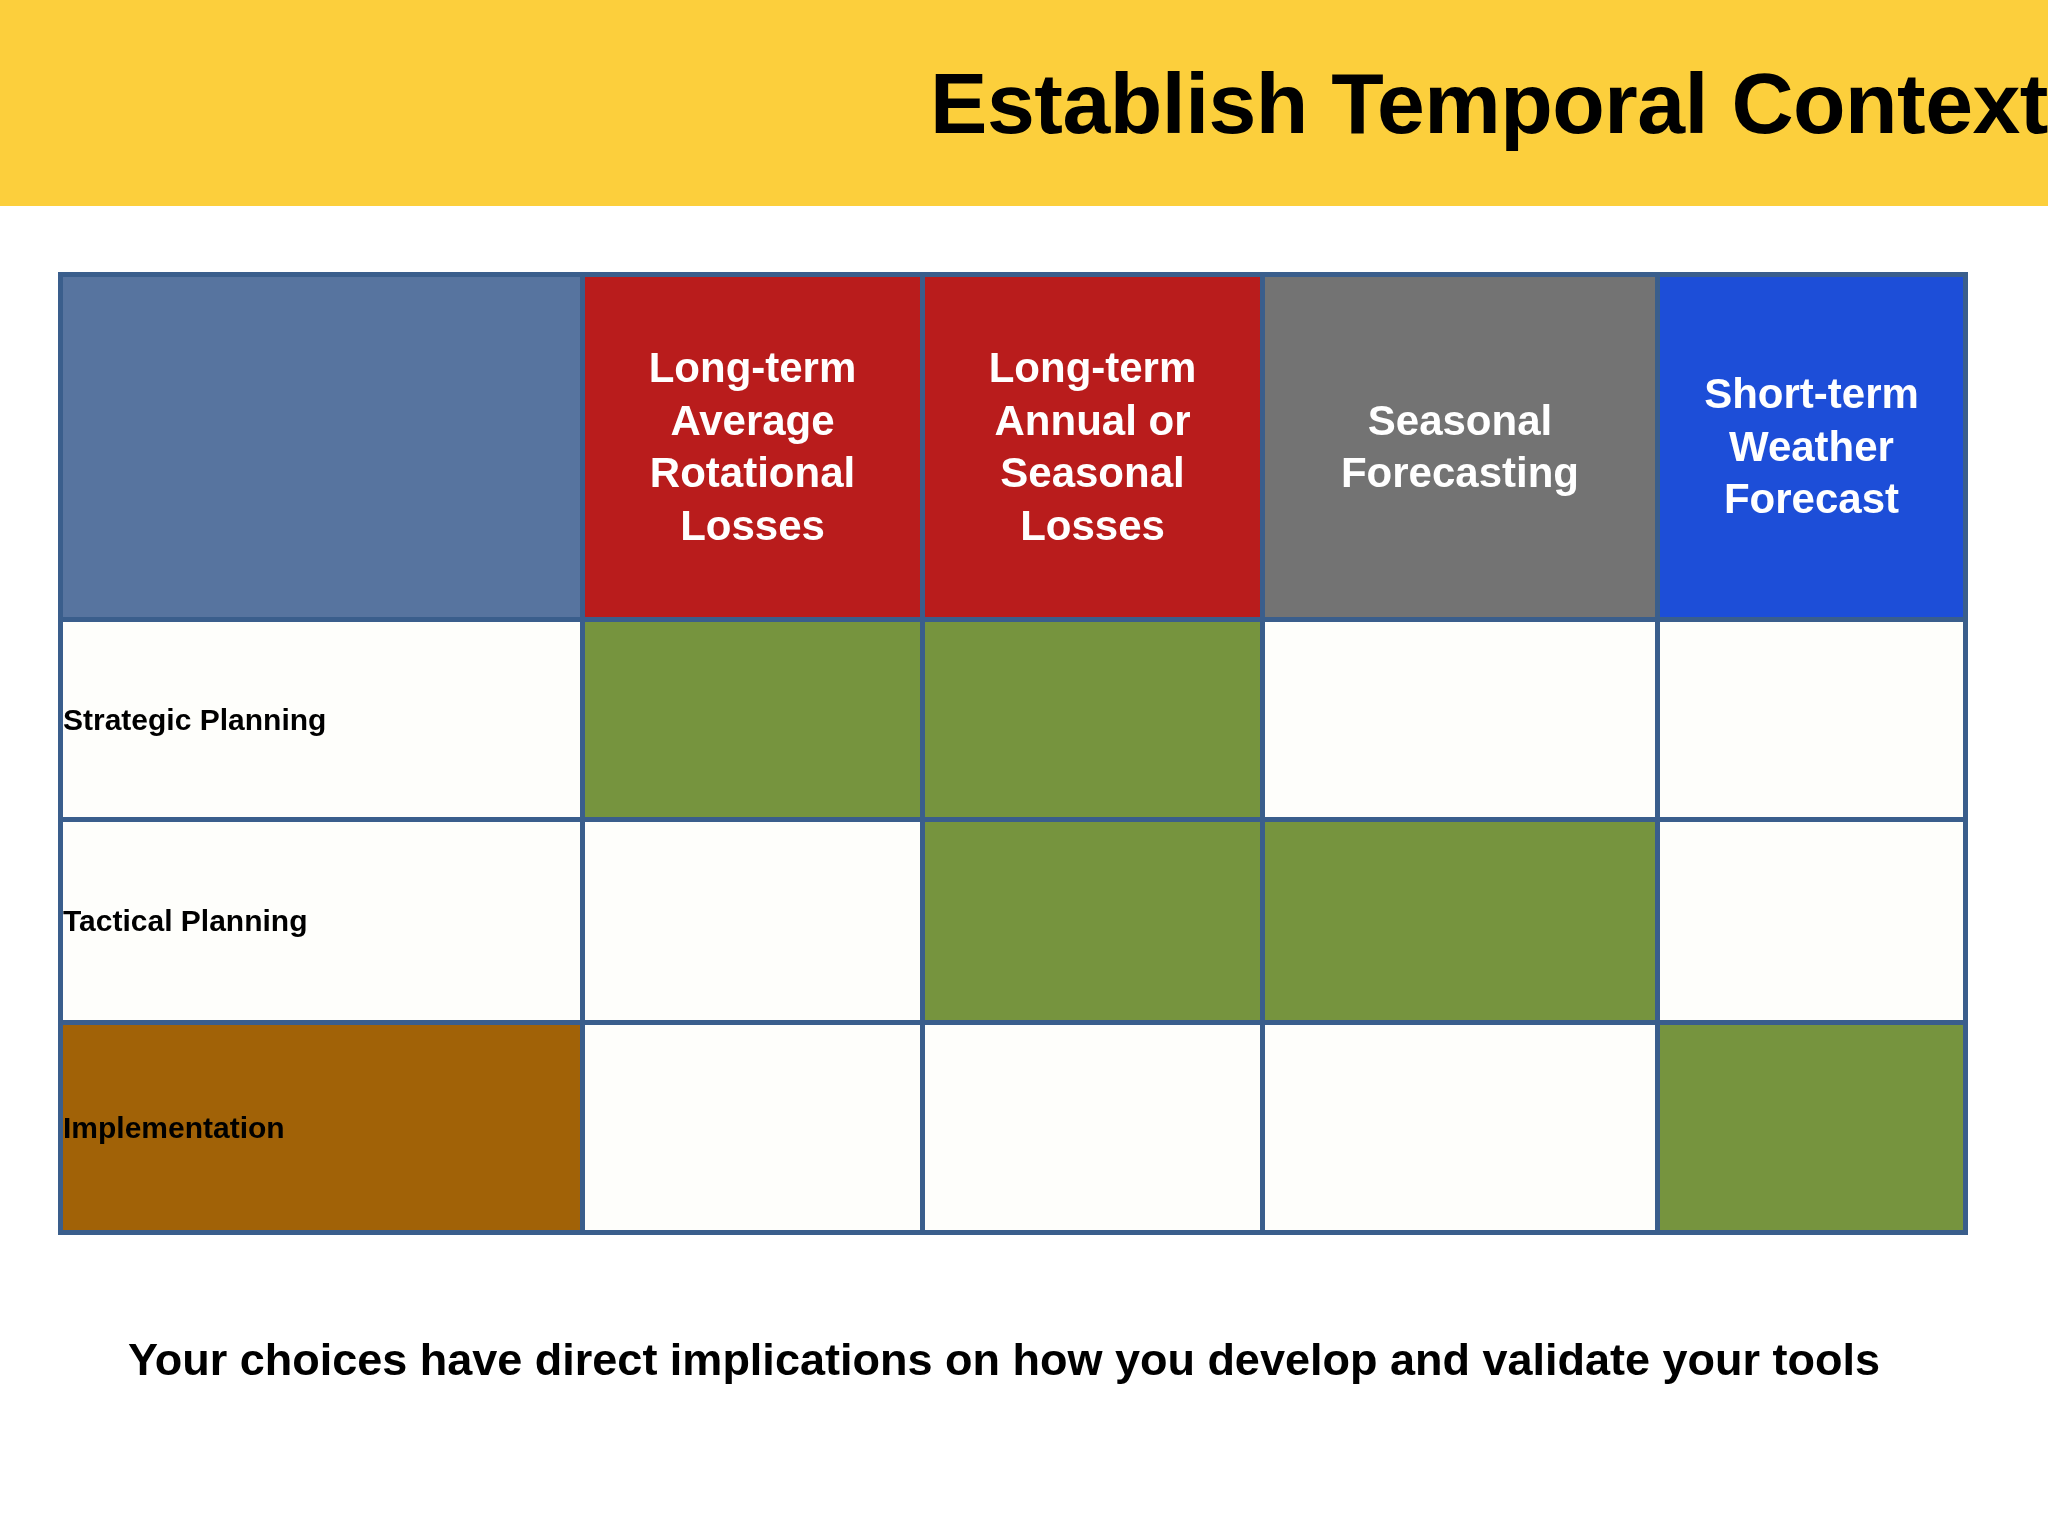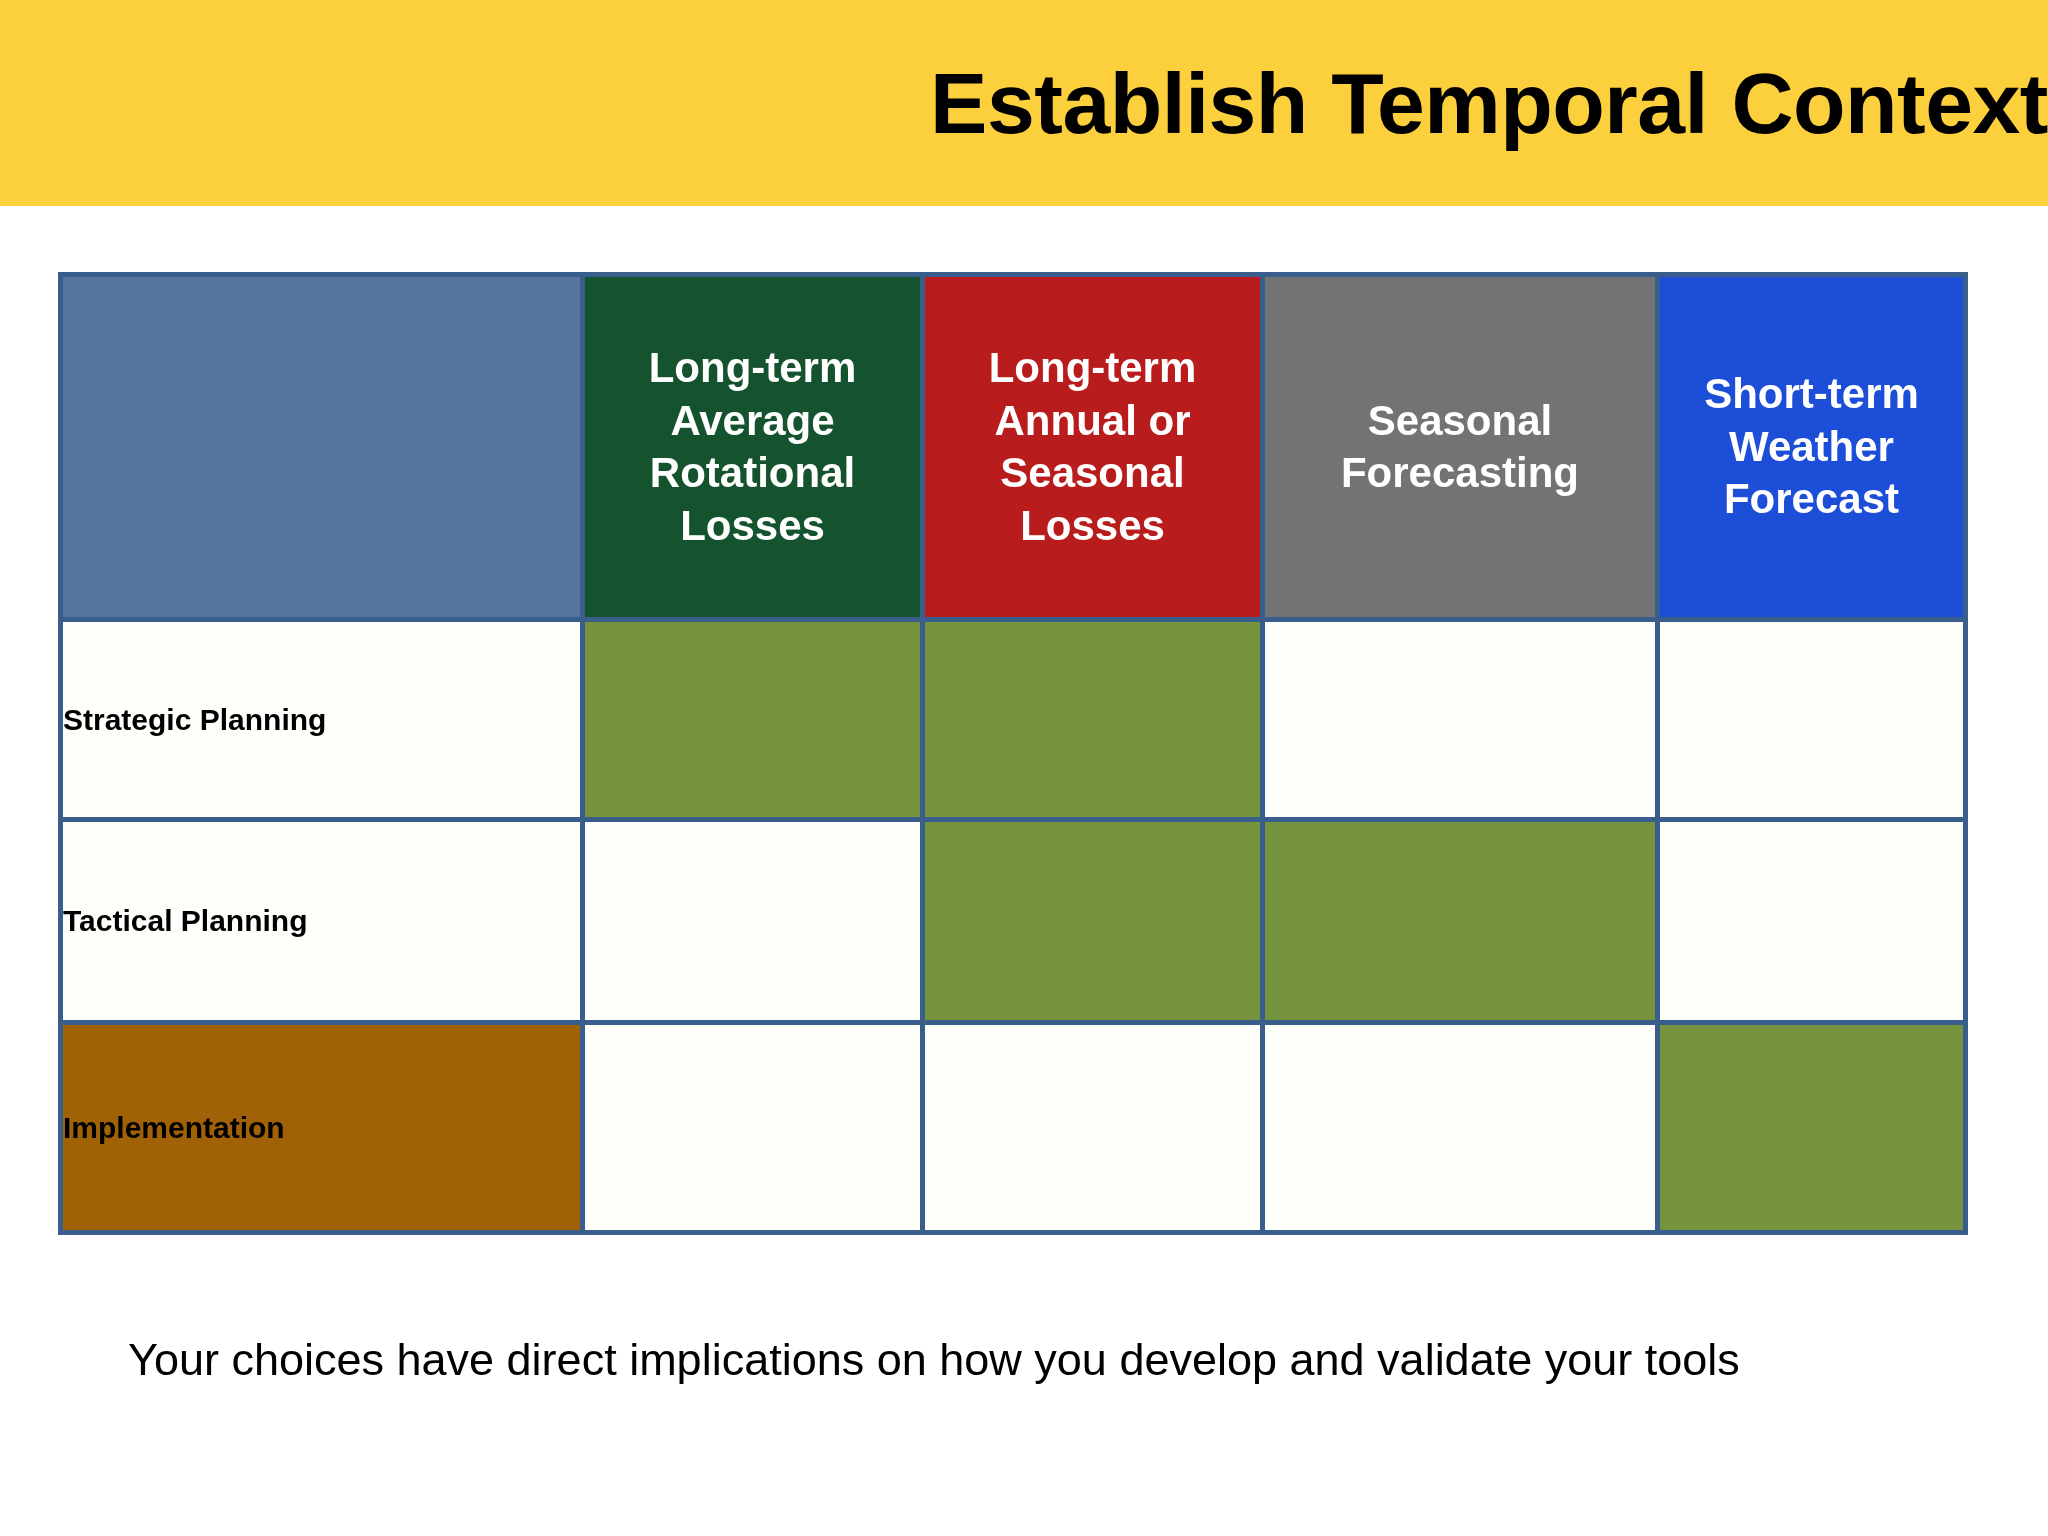--- a/index.html
+++ b/index.html
@@ -104,21 +104,21 @@
     background: #76943E;
   }
 
   
   .caption {
     position: absolute;
     left: 128px;
     top: 1330px;
     width: 1820px;
     font-size: 45px;
-    font-weight: normal;
+    font-weight: bold;
     color: #000000;
     line-height: 1.33;
     text-align: left;
   }
 </style>
 </head>
 <body>
 
 <div class="title-banner" style="background: rgb(252, 207, 60);">
   <div class="title-text">Establish Temporal Context</div>
@@ -129,21 +129,21 @@
     <colgroup>
       <col class="c-label">
       <col class="c-lt-avg">
       <col class="c-lt-ann">
       <col class="c-seas">
       <col class="c-short">
     </colgroup>
     <thead>
       <tr class="header-row">
         <th class="hdr hdr-corner" style="background: rgb(87, 116, 159); color: rgb(255, 255, 255); border-color: rgb(58, 94, 140);"></th>
-        <th class="hdr" style="background: #14532d; color: rgb(255, 255, 255); border-color: rgb(58, 94, 140);">Long-term Average Rotational Losses</th>
+        <th class="hdr" style="background: #b91c1c; color: rgb(255, 255, 255); border-color: rgb(58, 94, 140);">Long-term Average Rotational Losses</th>
         <th class="hdr" style="background: #b91c1c; color: rgb(255, 255, 255); border-color: rgb(58, 94, 140);">Long-term Annual or Seasonal Losses</th>
         <th class="hdr" style="background: #737373; color: rgb(255, 255, 255); border-color: rgb(58, 94, 140);">Seasonal Forecasting</th>
         <th class="hdr" style="background: #1d4ed8; color: rgb(255, 255, 255); border-color: rgb(58, 94, 140);">Short-term Weather Forecast</th>
       </tr>
     </thead>
     <tbody>
       <tr class="body-row-1">
         <td class="row-label" style="background: rgb(254, 254, 251); border-color: rgb(58, 94, 140);">Strategic Planning</td>
         <td class="cell filled" style="background: rgb(118, 148, 62); border-color: rgb(58, 94, 140);"></td>
         <td class="cell filled" style="background: rgb(118, 148, 62); border-color: rgb(58, 94, 140);"></td>

